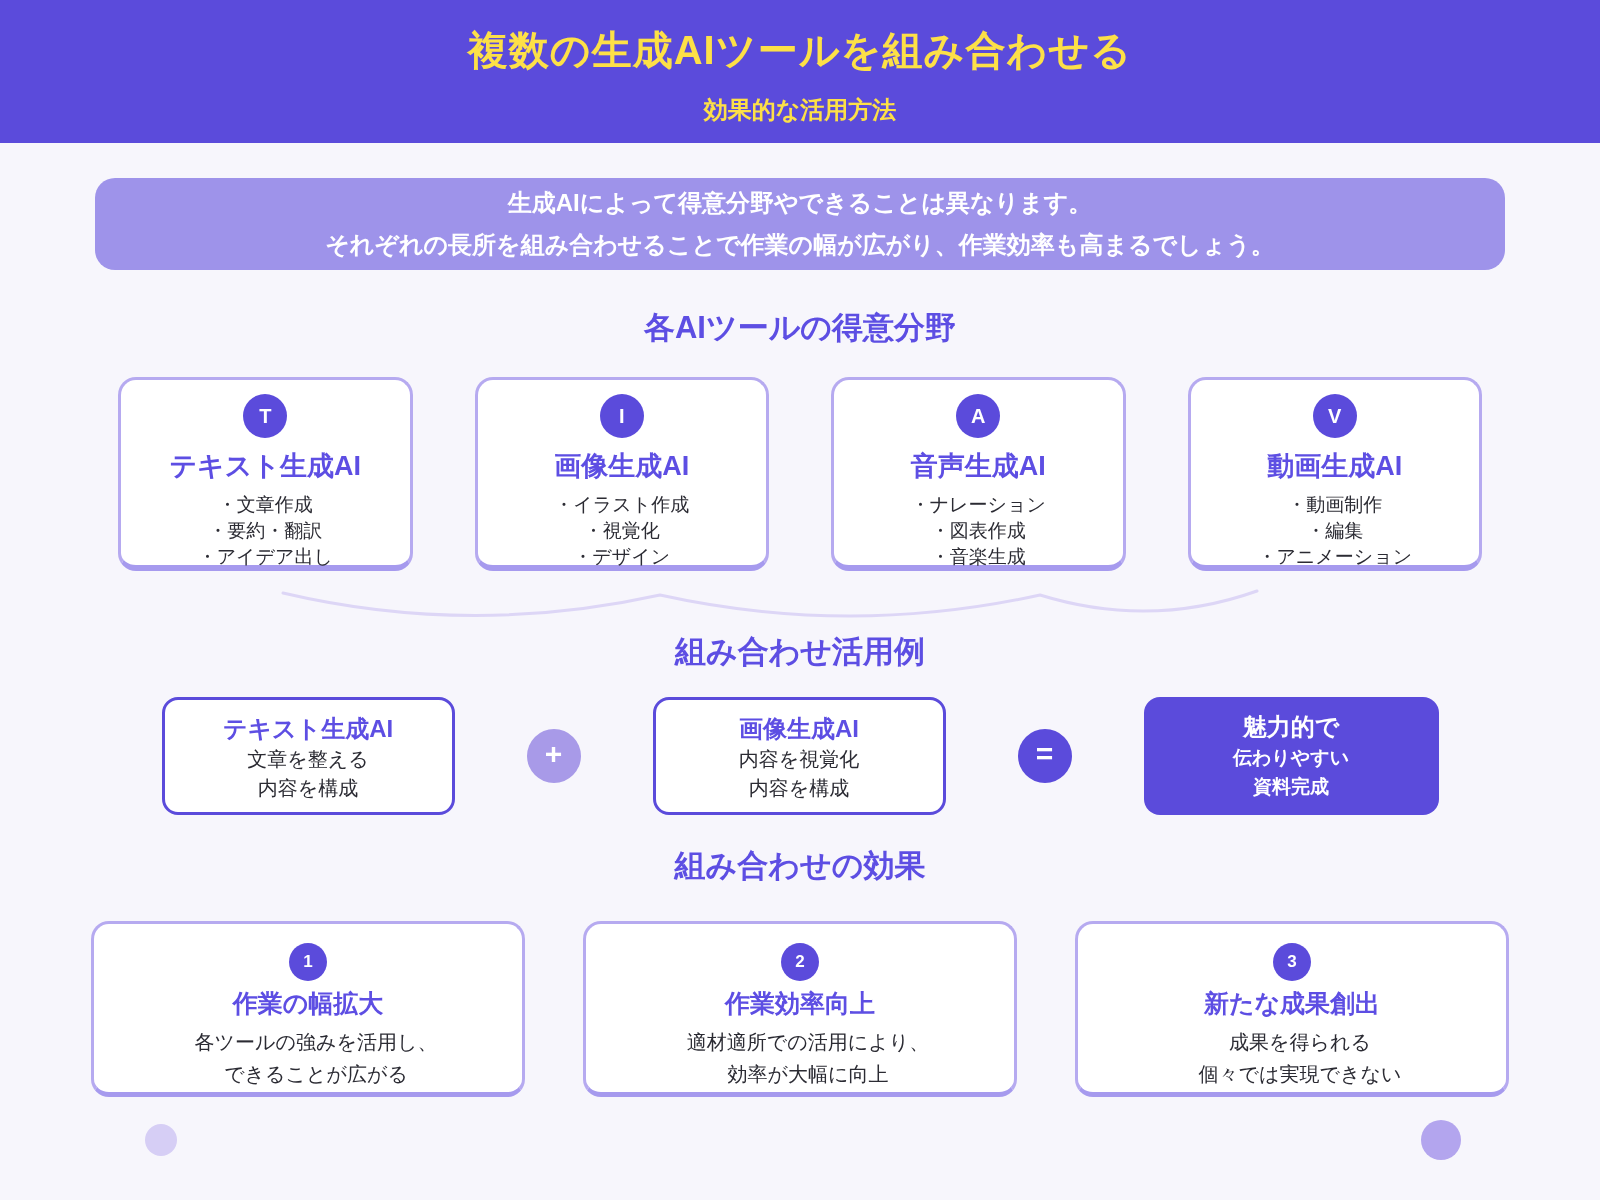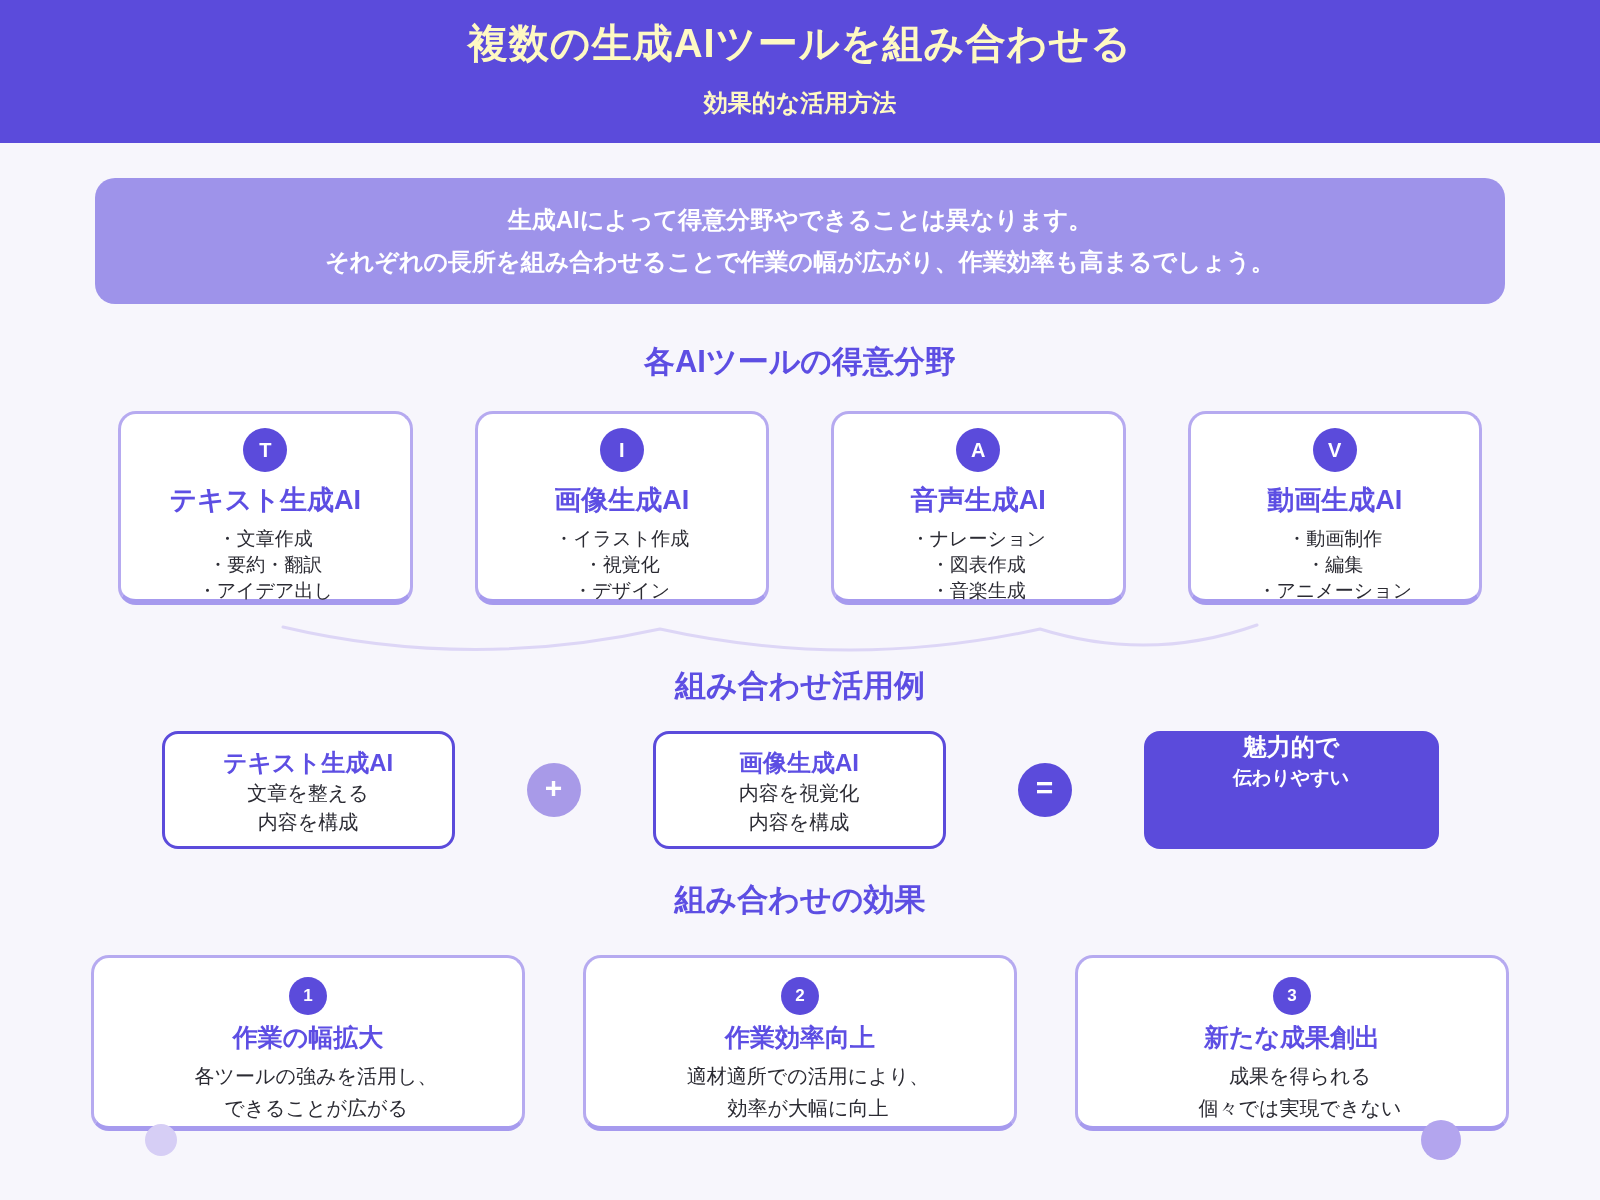--- a/index.html
+++ b/index.html
@@ -21,33 +21,33 @@
   body{
     font-family:"Liberation Sans","DejaVu Sans",sans-serif;
     background:var(--page-bg);
     position:relative;
     overflow:hidden;
   }
   
   .banner{
     width:100%;height:143px;
     background:var(--header-bg);
-    color:#fef9c3;text-align:center;
-    padding-top:16px;
+    color:#fde047;text-align:center;
+    padding-top:23px;
   }
   .banner h1{font-size:40px;font-weight:bold;letter-spacing:1px;}
   .banner .sub{font-size:24px;font-weight:bold;margin-top:16px;}
   
   .intro{
     width:1410px;margin:35px auto 0;
     background:var(--intro-bg);
     border-radius:20px;
     color:#ffffff;text-align:center;
     font-size:24px;font-weight:bold;
-    padding:21px 10px;
+    padding:4px 10px;
     line-height:1.75;
   }
   
   .section-title{
     text-align:center;
     color:var(--title-color);
     font-size:31px;font-weight:bold;
   }
   .st-tools{margin-top:37px;}
   .st-combo{margin-top:-4px;}
@@ -105,21 +105,21 @@
     display:flex;align-items:center;justify-content:center;
     padding-bottom:4px;
   }
   .op-plus{background:var(--plus-bg);}
   .op-eq{background:var(--accent);}
   .result-box{
     width:295px;height:118px;
     background:var(--accent);
     border-radius:16px;
     color:#ffffff;text-align:center;
-    padding-top:0;
+    padding-top:14px;
   }
   .result-line-main{font-size:24px;font-weight:bold;}
   .result-line{font-size:19px;font-weight:bold;line-height:29px;}
   
   .effects-row{
     display:flex;justify-content:center;gap:58px;
     margin-top:34px;padding:0 78px;
   }
   .effect-card{
     flex:1;max-width:434px;height:176px;
@@ -220,20 +220,21 @@
   <div class="op-circle op-plus">+</div>
   <div class="combo-box">
     <div class="combo-title">画像生成AI</div>
     <div class="combo-line">内容を視覚化</div>
     <div class="combo-line">内容を構成</div>
   </div>
   <div class="op-circle op-eq">=</div>
   <div class="result-box">
     <div class="result-line-main">魅力的で</div>
     <div class="result-line">伝わりやすい</div>
+    <div class="result-line">資料完成</div>
   </div>
 </div>
 
 <div class="section-title st-effects">組み合わせの効果</div>
 
 <div class="effects-row">
   <div class="effect-card">
     <span class="badge-sm">1</span>
     <div class="effect-title">作業の幅拡大</div>
     <div class="effect-lines">

